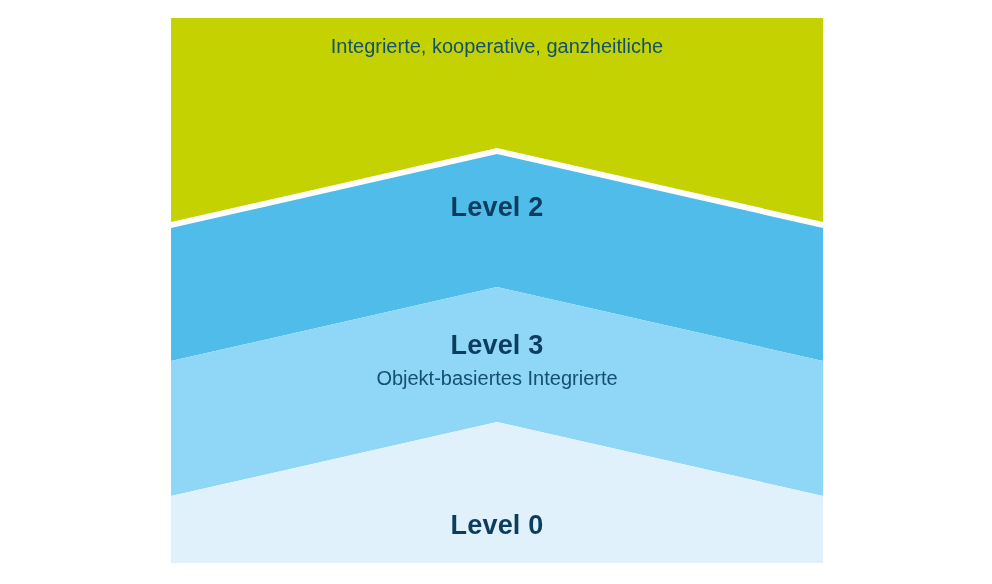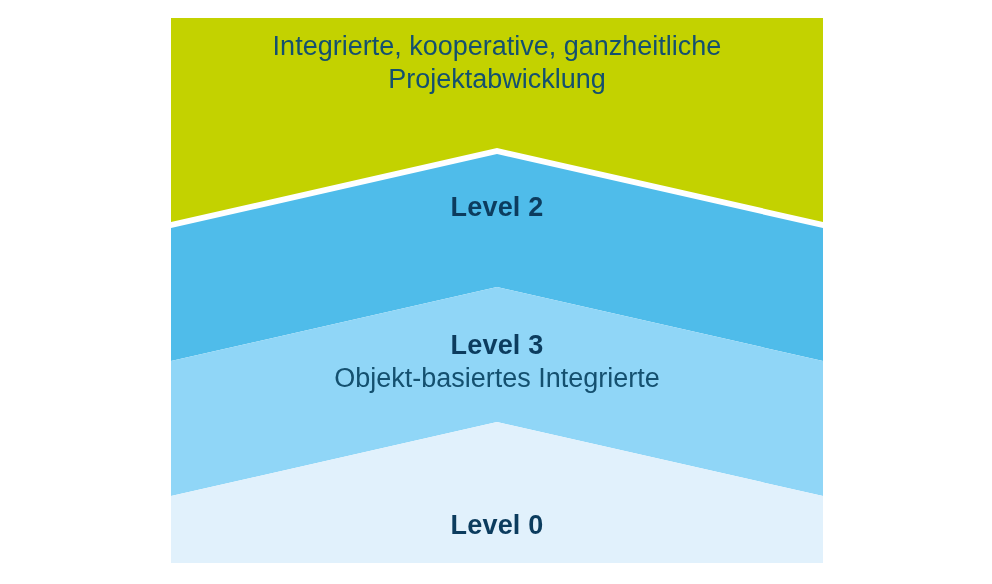--- a/index.html
+++ b/index.html
@@ -44,21 +44,21 @@
   }
   .level-title {
     font-size: 27px;
     font-weight: bold;
     line-height: 33px;
     letter-spacing: 0.2px;
     color: #0c3c5e;
     white-space: nowrap;
   }
   .level-subtitle {
-    font-size: 27px;
+    font-size: 20px;
     font-weight: 400;
     line-height: 33px;
     color: #14506f;
     padding: 0 36px;
   }
   #block-l3 { top: 30px; }
   #block-l2 { top: 191px; text-align: center; }
   #block-l1 { top: 329px; }
   #block-l0 { top: 465px; margin-top: 44px; }
 </style>
@@ -75,21 +75,20 @@
 
     <polygon fill="#90d6f7" points="171,361 497,287 823,361 823,496 497,422 171,496"></polygon>
 
     <polygon fill="#e1f1fc" points="171,496 497,422 823,496 823,563 171,563"></polygon>
   </svg>
 
   <div class="level-text-layer">
 
     <div class="level-block" id="block-l3">
       <div class="level-subtitle">Integrierte, kooperative, ganzheitliche</div>
-      <div class="level-subtitle">Projektabwicklung</div>
     </div>
 
     <div class="level-block" id="block-l2">
       <div class="level-title">Level 2</div>
     </div>
 
     <div class="level-block" id="block-l1">
       <div class="level-title">Level 3</div>
       <div class="level-subtitle">Objekt-basiertes Integrierte</div>
     </div>

